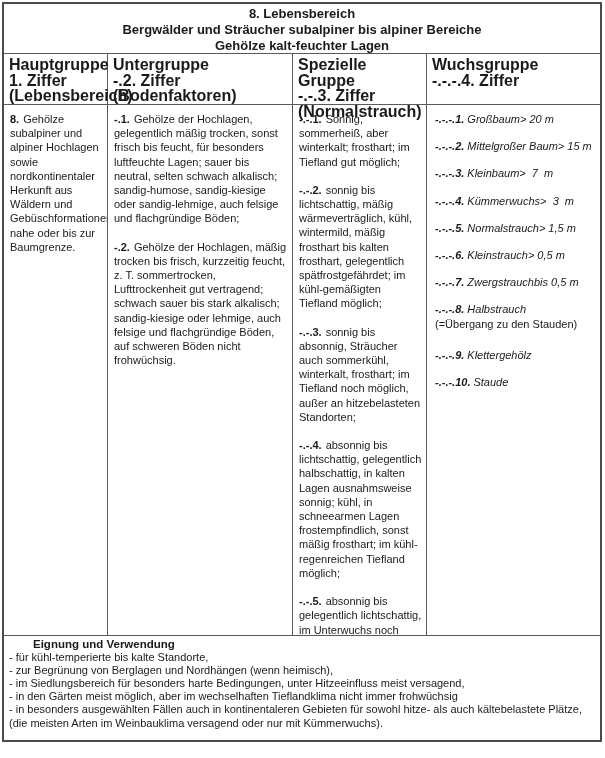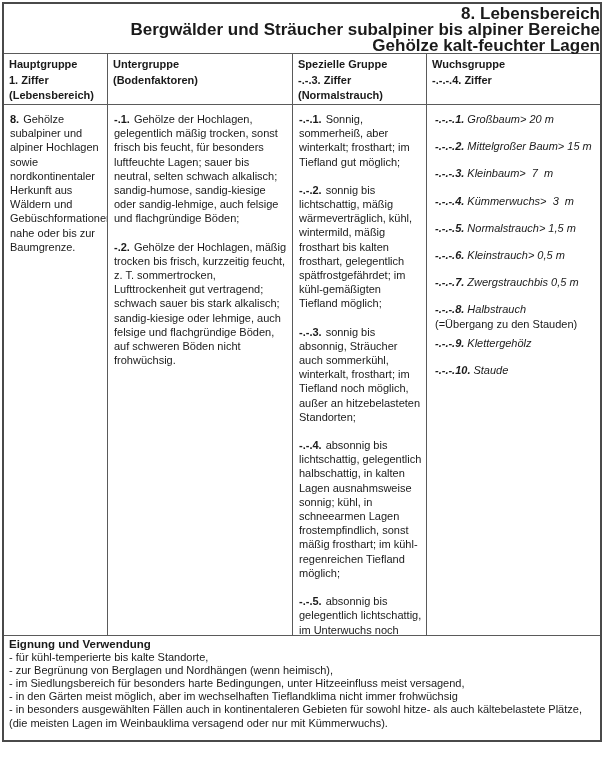--- a/index.html
+++ b/index.html
@@ -8,75 +8,76 @@
     font-family:"Liberation Sans", sans-serif;color:#1a1a1a;
     -webkit-font-smoothing:antialiased;
   }
   .table{
     position:absolute;left:2px;top:2px;width:600px;height:740px;
     box-sizing:border-box;border:2px solid #4a4a4a;background:#fff;
     display:flex;flex-direction:column;
   }
   .row-title{
     box-sizing:border-box;height:50px;border-bottom:1px solid #5a5a5a;
-    text-align:right;font-weight:bold;font-size:17px;line-height:16px;
+    text-align:center;font-weight:bold;font-size:13px;line-height:16px;
     padding-top:2px;
   }
   .row-header{
     box-sizing:border-box;height:51px;border-bottom:1px solid #5a5a5a;
     display:grid;grid-template-columns:104px 185px 134px auto;
   }
   .row-body{
     box-sizing:border-box;flex:1;border-bottom:1px solid #5a5a5a;
     display:grid;grid-template-columns:104px 185px 134px auto;
     overflow:hidden;
   }
   .hcell{
     box-sizing:border-box;padding:3px 20px 2px 5px;
-    font-weight:bold;font-size:11px;line-height:15.5px;
+    font-weight:bold;font-size:16px;line-height:15.5px;
   }
   .bcell{
     box-sizing:border-box;padding:7px 4px 2px 6px;
     font-size:11px;line-height:14.2px;overflow:hidden;
   }
   .cb{border-right:1px solid #5a5a5a;}
   .para{margin:0 0 14px 0;}
   .para b{margin-right:4px;}
   .wrow{
     display:flex;justify-content:flex-start;align-items:flex-start;
     margin:0 0 13px 0;padding-left:2px;padding-right:3px;font-style:italic;
   }
   .wrow .wlabel b{margin-right:3px;}
   .wrow .wsize{white-space:pre;text-align:right;}
-  .wnote{padding-left:2px;margin-top:-13px;margin-bottom:5px;}
+  .wnote{padding-left:2px;margin-top:-13px;margin-bottom:17px;}
   .row-eignung{
     box-sizing:border-box;height:104px;padding:2px 6px 0 5px;
     font-size:11px;line-height:13.1px;
   }
-  .eig-head{font-weight:bold;font-size:11.5px;}
+  .eig-head{font-weight:bold;font-size:11.5px;margin-left:24px;}
 </style>
 </head>
 <body>
 
 <div class="table">
 
   <div class="row-title">
     <div>8. Lebensbereich</div>
     <div>Bergwälder und Sträucher subalpiner bis alpiner Bereiche</div>
     <div>Gehölze kalt-feuchter Lagen</div>
   </div>
 
   <div class="row-header">
     <div class="hcell cb">
       <div>Hauptgruppe</div>
       <div>1. Ziffer</div>
       <div>(Lebensbereich)</div>
     </div>
     <div class="hcell cb">
       <div>Untergruppe</div>
+      <div>-.2. Ziffer</div>
       <div>(Bodenfaktoren)</div>
     </div>
     <div class="hcell cb">
       <div>Spezielle Gruppe</div>
       <div>-.-.3. Ziffer</div>
       <div>(Normalstrauch)</div>
     </div>
     <div class="hcell">
       <div>Wuchsgruppe</div>
       <div>-.-.-.4. Ziffer</div>
@@ -145,16 +146,16 @@
 
   </div>
 
   <div class="row-eignung">
     <div class="eig-head">Eignung und Verwendung</div>
     <div>- für kühl-temperierte bis kalte Standorte,</div>
     <div>- zur Begrünung von Berglagen und Nordhängen (wenn heimisch),</div>
     <div>- im Siedlungsbereich für besonders harte Bedingungen, unter Hitzeeinfluss meist versagend,</div>
     <div>- in den Gärten meist möglich, aber im wechselhaften Tieflandklima nicht immer frohwüchsig</div>
     <div>- in besonders ausgewählten Fällen auch in kontinentaleren Gebieten für sowohl hitze- als auch kältebelastete Plätze,</div>
-    <div>(die meisten Lagen im Weinbauklima versagend oder nur mit Kümmerwuchs).</div>
+    <div>(die meisten Arten im Weinbauklima versagend oder nur mit Kümmerwuchs).</div>
   </div>
 
 </div>
 
 </body></html>

